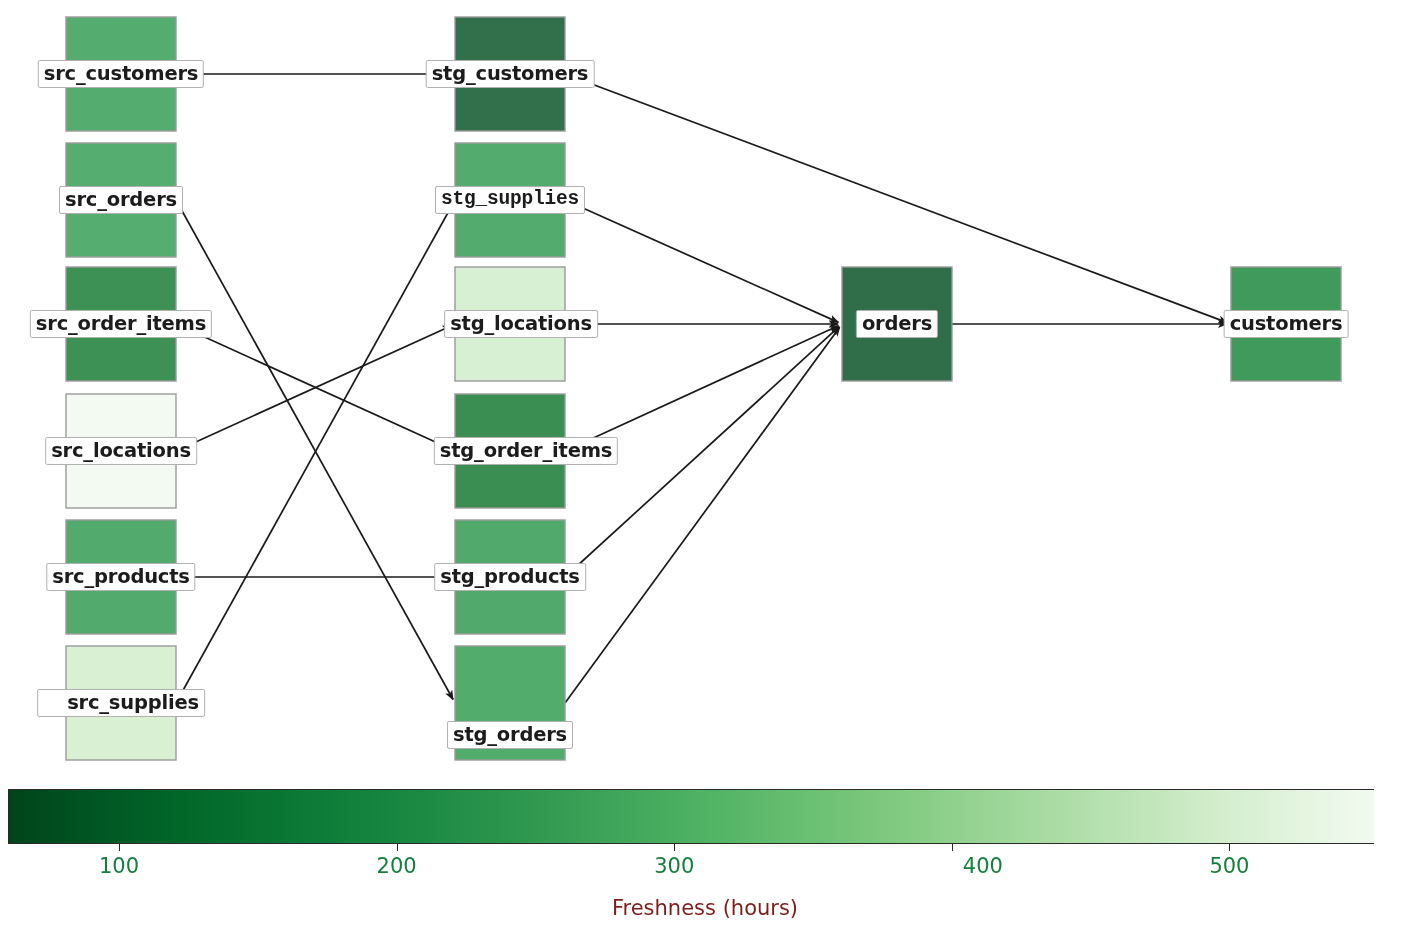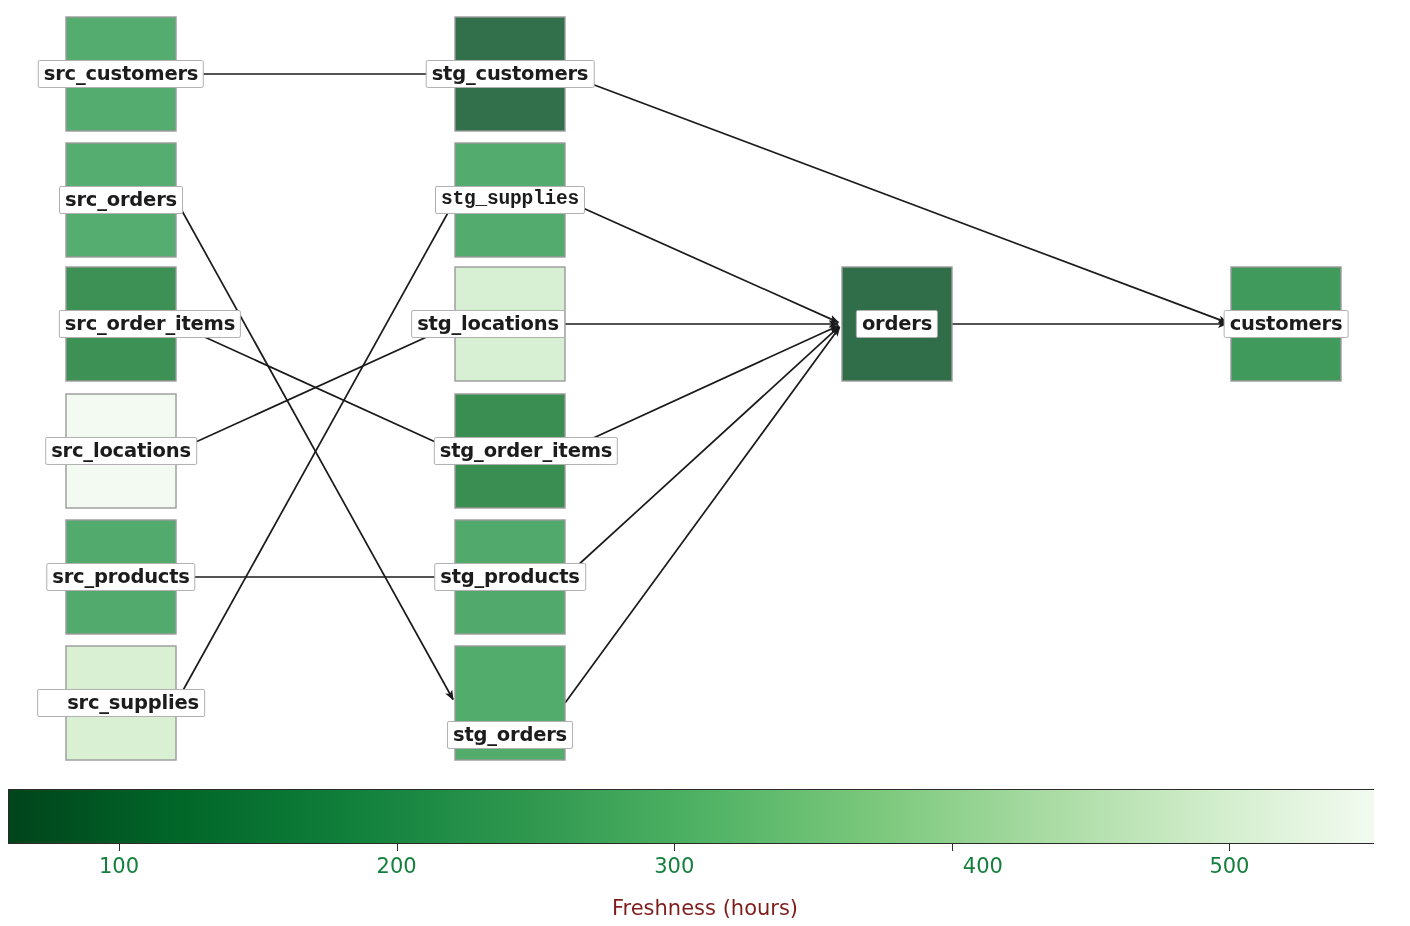--- a/index.html
+++ b/index.html
@@ -129,27 +129,27 @@
         <rect x="455" y="520" width="110" height="114" fill="#51aa6b" class="node-rect"></rect>
         <rect x="455" y="646" width="110" height="114" fill="#52ac6c" class="node-rect"></rect>
         <rect x="842" y="267" width="110" height="114" fill="#2f6e48" class="node-rect"></rect>
         <rect x="1231" y="267" width="110" height="114" fill="#3f9a5b" class="node-rect"></rect>
       </g>
   </svg>
 
   <div id="labels-layer">
       <div class="node-label" style="left: 121px; top: 74px;">src_customers</div>
       <div class="node-label" style="left: 121px; top: 200px;">src_orders</div>
-      <div class="node-label" style="left: 121px; top: 324px; margin-left: 29px;">src_order_items</div>
+      <div class="node-label" style="left: 121px; top: 324px;">src_order_items</div>
       <div class="node-label" style="left: 121px; top: 451px;">src_locations</div>
       <div class="node-label" style="left: 121px; top: 577px;">src_products</div>
       <div class="node-label" style="left: 121px; top: 703px; padding-left: 29px;">src_supplies</div>
       <div class="node-label" style="left: 510px; top: 74px;">stg_customers</div>
       <div class="node-label" style="left: 510px; top: 200px; font-family: Liberation Mono, monospace;">stg_supplies</div>
-      <div class="node-label" style="left: 488px; top: 324px;">stg_locations</div>
+      <div class="node-label" style="left: 521px; top: 324px;">stg_locations</div>
       <div class="node-label" style="left: 526px; top: 451px;">stg_order_items</div>
       <div class="node-label" style="left: 510px; top: 577px;">stg_products</div>
       <div class="node-label" style="left: 510px; top: 703px; margin-top: 32px;">stg_orders</div>
       <div class="node-label" style="left: 897px; top: 324px;">orders</div>
       <div class="node-label" style="left: 1286px; top: 324px;">customers</div>
     </div>
 
   <div id="colorbar-wrap">
     <svg id="colorbar-gradient" viewBox="0 0 100 10" preserveAspectRatio="none">
       <defs>

